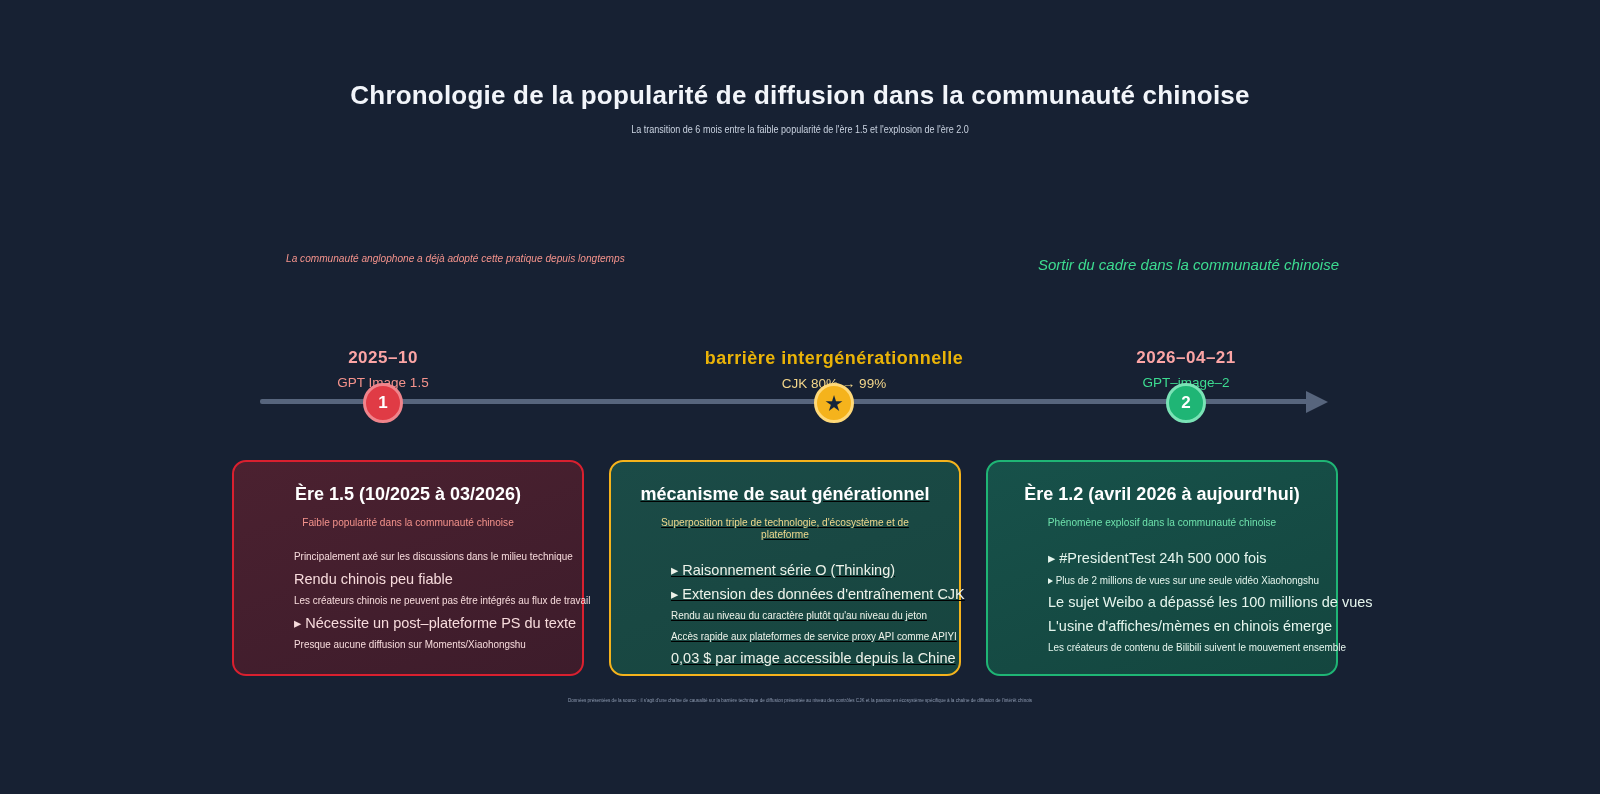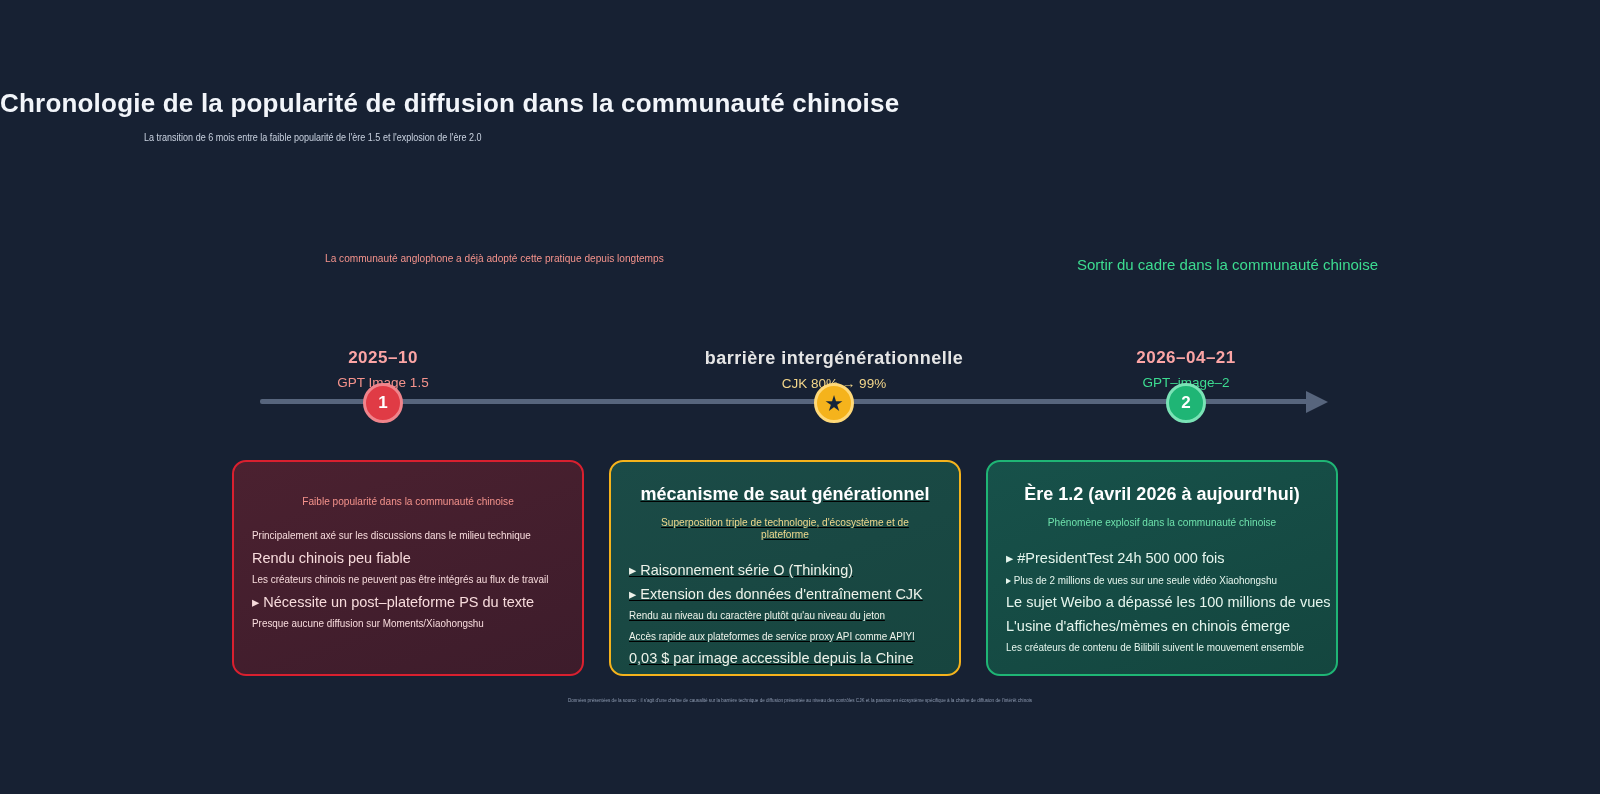--- a/index.html
+++ b/index.html
@@ -5,32 +5,32 @@
   * { margin:0; padding:0; box-sizing:border-box; }
   html, body {
     width:1600px; height:794px;
     background:#172133;
     font-family:"Liberation Sans", sans-serif;
     overflow:hidden;
   }
   .stage { position:relative; width:1600px; height:794px; background:#172133; }
 
   
-  .header { position:absolute; left:0; top:88px; width:1600px; }
+  .header { position:absolute; left:0; top:80px; width:1600px; text-align:center; }
   .title {
     font-size:26px; font-weight:bold; color:#f2f5fa;
     letter-spacing:.2px; line-height:1.2;
   }
   .subtitle {
     margin-top:12px; font-size:11px; color:#c9d2e0;
     transform:scaleX(.82); transform-origin:center;
   }
 
   
-  .annot { position:absolute; line-height:1.55;margin-left:39px; }
+  .annot { position:absolute; font-style:italic; line-height:1.55; }
   .annot .small { font-size:11.5px; transform:scaleX(.88); transform-origin:left center; display:block; }
   .annot .big   { font-size:15px; display:block; margin-top:3px; }
   .annot-left  { left:286px; top:250px; color:#f5938c; text-align:left; }
   .annot-right { left:1038px; top:250px; color:#3ddc91; text-align:left; }
 
   
   .timeline-line {
     position:absolute; left:260px; top:399px; width:1052px; height:5px;
     background:#57657d; border-radius:2px;
   }
@@ -45,40 +45,40 @@
             display:flex; align-items:center; justify-content:center;
             font-size:17px; font-weight:bold; color:#ffffff; }
   .marker.m1 { left:363px; background:#e03b45; border:3px solid #f0848b; }
   .marker.m2 { left:814px; background:#f5b31c; border:3px solid #ffd978; color:#13243a; font-size:19px; }
   .marker.m3 { left:1166px; background:#1fb575; border:3px solid #7ae3b6; }
 
   .mlabel { position:absolute; text-align:center; width:300px; }
   .mlabel .date { font-size:17px; font-weight:bold; color:#fca5a5; letter-spacing:.5px; }
   .mlabel .name { font-size:13.5px; margin-top:7px; }
   .mlabel.l1 { left:233px; top:348px; } .mlabel.l1 .name { color:#f5938c; }
-  .mlabel.l2 { left:684px; top:348px; } .mlabel.l2 .date { color:#e5e5e5; font-size:18px; }
+  .mlabel.l2 { left:684px; top:348px; } .mlabel.l2 .date { color:#eab308; font-size:18px; }
   .mlabel.l2 .name { color:#f3d68a; }
   .mlabel.l3 { left:1036px; top:348px; } .mlabel.l3 .name { color:#3ddc91; }
 
   
   .cards { position:absolute; left:232px; top:460px; width:1106px; height:216px;
            display:flex; justify-content:space-between; }
   .card { width:352px; height:216px; border-radius:14px; border:2px solid; padding:22px 18px 0; }
   .card.red  { background:linear-gradient(160deg,#4b2130,#3d1c2b); border-color:#d9202f; }
   .card.gold { background:linear-gradient(160deg,#1b4b47,#17453f); border-color:#f5b31c;text-decoration:underline; }
   .card.green{ background:linear-gradient(160deg,#17514a,#14463f); border-color:#1fb575; }
 
   .card-title { text-align:center; font-size:18px; font-weight:bold; color:#ffffff; }
   .card-sub   { text-align:center; font-size:11.5px; margin-top:11px;
                 transform:scaleX(.88); }
   .card.red   .card-sub { color:#f5938c; }
   .card.gold  .card-sub { color:#f0d98d; }
   .card.green .card-sub { color:#6fe3ad; }
 
-  .card-list { margin-top:23px; }
+  .card-list { margin-top:23px;margin-left:42px; }
   .card-list .li { line-height:1.0; margin-bottom:9px; white-space:nowrap; }
   .card-list .li.sm { font-size:11.5px; transform:scaleX(.86); transform-origin:left center; }
   .card-list .li.lg { font-size:14.5px; }
   .card.red   .card-list .li { color:#f7dbdc; }
   .card.gold  .card-list .li { color:#eef3ea; }
   .card.green .card-list .li { color:#e6f6ee; }
 
   
   .footer {
     position:absolute; left:0; top:698px; width:1600px; text-align:center;
@@ -118,20 +118,21 @@
     <div class="name">GPT–image–2</div>
   </div>
 
   <div class="marker m1">1</div>
   <div class="marker m2">★</div>
   <div class="marker m3">2</div>
 
   <div class="cards">
 
     <div class="card red">
+      <div class="card-title">Ère 1.5 (10/2025 à 03/2026)</div>
       <div class="card-sub">Faible popularité dans la communauté chinoise</div>
       <div class="card-list">
         <div class="li sm">Principalement axé sur les discussions dans le milieu technique</div>
         <div class="li lg">Rendu chinois peu fiable</div>
         <div class="li sm">Les créateurs chinois ne peuvent pas être intégrés au flux de travail</div>
         <div class="li lg">▸ Nécessite un post–plateforme PS du texte</div>
         <div class="li sm">Presque aucune diffusion sur Moments/Xiaohongshu</div>
       </div>
     </div>
 

